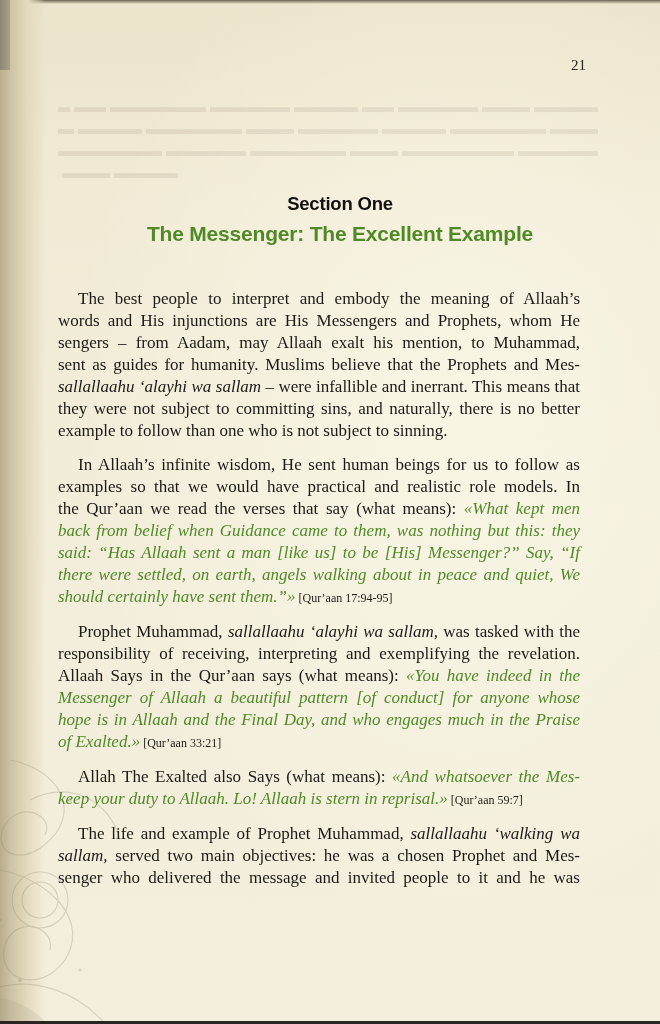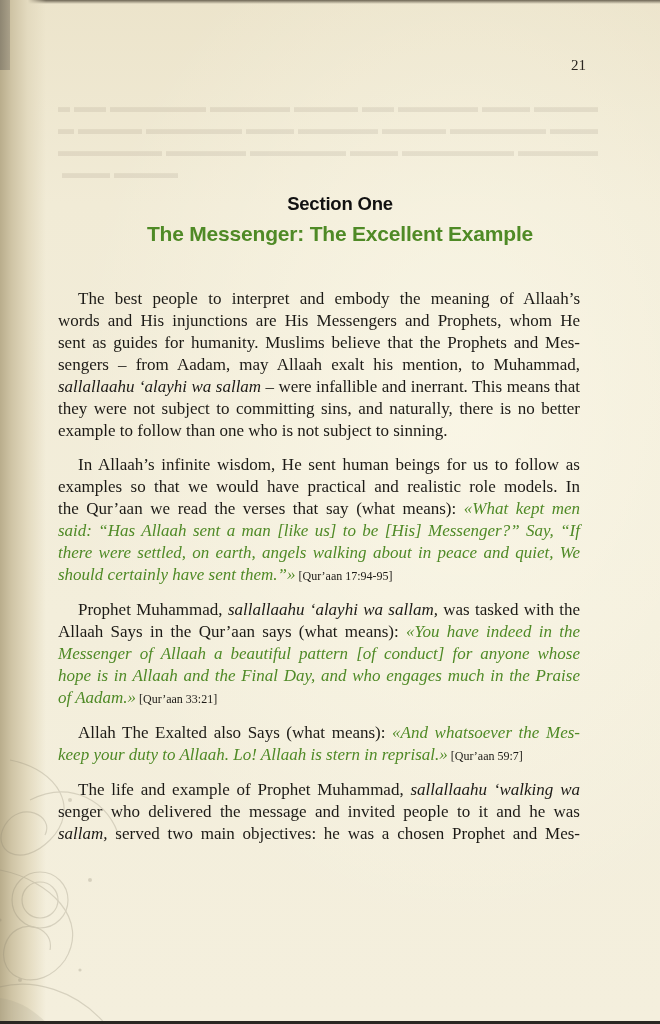--- a/index.html
+++ b/index.html
@@ -180,46 +180,48 @@
 
   <div class="page-number">21</div>
 
   <div class="section-label">Section One</div>
   <div class="section-title">The Messenger: The Excellent Example</div>
 
   <div class="body" id="body-text">
       <p class="para">
         <span class="line indent"><span>The best people to interpret and embody the meaning of Allaah’s</span></span>
         <span class="line"><span>words and His injunctions are His Messengers and Prophets, whom He</span></span>
+        <span class="line"><span>sengers – from Aadam, may Allaah exalt his mention, to Muhammad,</span></span>
         <span class="line"><span>sent as guides for humanity. Muslims believe that the Prophets and Mes-</span></span>
-        <span class="line"><span>sengers – from Aadam, may Allaah exalt his mention, to Muhammad,</span></span>
         <span class="line"><span class="t-italic">sallallaahu ‘alayhi wa sallam</span><span> – were infallible and inerrant. This means that</span></span>
         <span class="line"><span>they were not subject to committing sins, and naturally, there is no better</span></span>
         <span class="line last"><span>example to follow than one who is not subject to sinning.</span></span>
       </p>
       <p class="para">
         <span class="line indent"><span>In Allaah’s infinite wisdom, He sent human beings for us to follow as</span></span>
         <span class="line"><span>examples so that we would have practical and realistic role models. In</span></span>
         <span class="line"><span>the Qur’aan we read the verses that say (what means): </span><span class="t-quote">«What kept men</span></span>
+        <span class="line"><span class="t-quote">back from belief when Guidance came to them, was nothing but this: they</span></span>
         <span class="line"><span class="t-quote">said: “Has Allaah sent a man [like us] to be [His] Messenger?” Say, “If</span></span>
         <span class="line"><span class="t-quote">there were settled, on earth, angels walking about in peace and quiet, We</span></span>
         <span class="line last"><span class="t-quote">should certainly have sent them.”»</span><span class="t-cite"> [Qur’aan 17:94-95]</span></span>
       </p>
       <p class="para">
         <span class="line indent"><span>Prophet Muhammad, </span><span class="t-italic">sallallaahu ‘alayhi wa sallam,</span><span> was tasked with the</span></span>
+        <span class="line"><span>responsibility of receiving, interpreting and exemplifying the revelation.</span></span>
         <span class="line"><span>Allaah Says in the Qur’aan says (what means): </span><span class="t-quote">«You have indeed in the</span></span>
         <span class="line"><span class="t-quote">Messenger of Allaah a beautiful pattern [of conduct] for anyone whose</span></span>
         <span class="line"><span class="t-quote">hope is in Allaah and the Final Day, and who engages much in the Praise</span></span>
-        <span class="line last"><span class="t-quote">of Aadam.»</span><span class="t-cite"> [Qur’aan 33:21]</span></span>
+        <span class="line last"><span class="t-quote">of Exalted.»</span><span class="t-cite"> [Qur’aan 33:21]</span></span>
       </p>
       <p class="para">
         <span class="line indent"><span>Allah The Exalted also Says (what means): </span><span class="t-quote">«And whatsoever the Mes-</span></span>
         <span class="line last"><span class="t-quote">keep your duty to Allaah. Lo! Allaah is stern in reprisal.»</span><span class="t-cite"> [Qur’aan 59:7]</span></span>
       </p>
       <p class="para">
         <span class="line indent"><span>The life and example of Prophet Muhammad, </span><span class="t-italic">sallallaahu ‘walking wa</span></span>
+        <span class="line"><span class="t-italic">sallam,</span><span> served two main objectives: he was a chosen Prophet and Mes-</span></span>
         <span class="line"><span>senger who delivered the message and invited people to it and he was</span></span>
-        <span class="line"><span class="t-italic">sallam,</span><span> served two main objectives: he was a chosen Prophet and Mes-</span></span>
       </p>
     </div>
 
   <div class="bottom-edge"></div>
 </div>
 
 </body></html>

